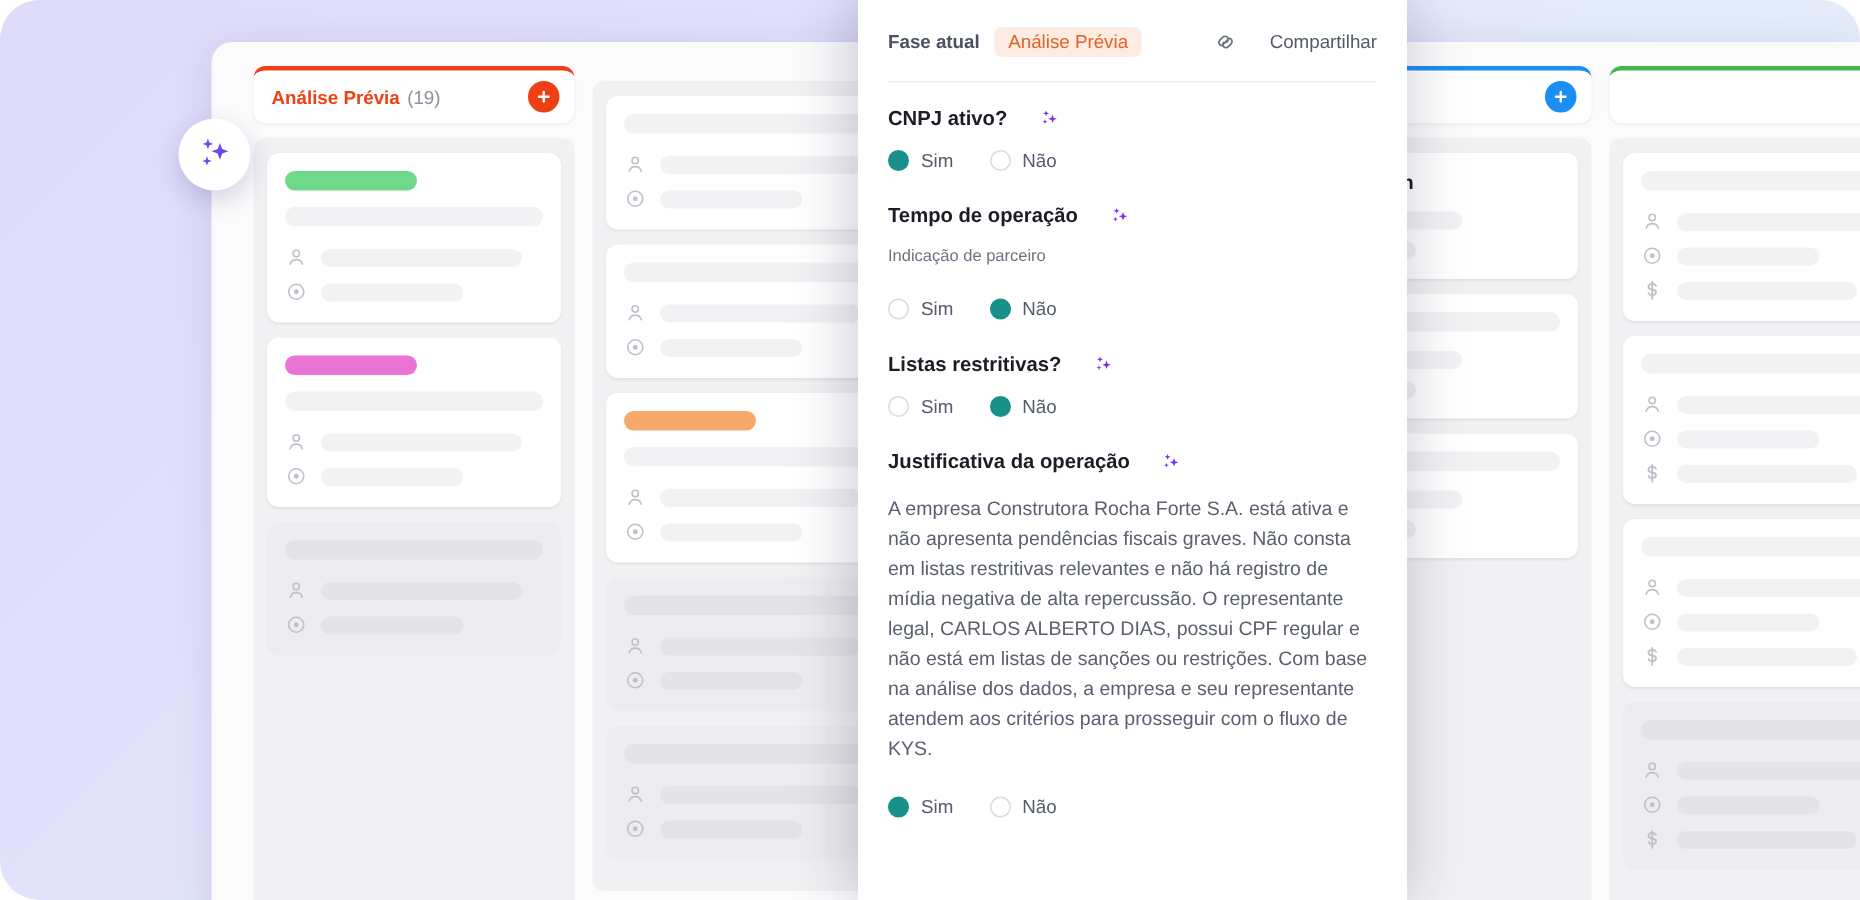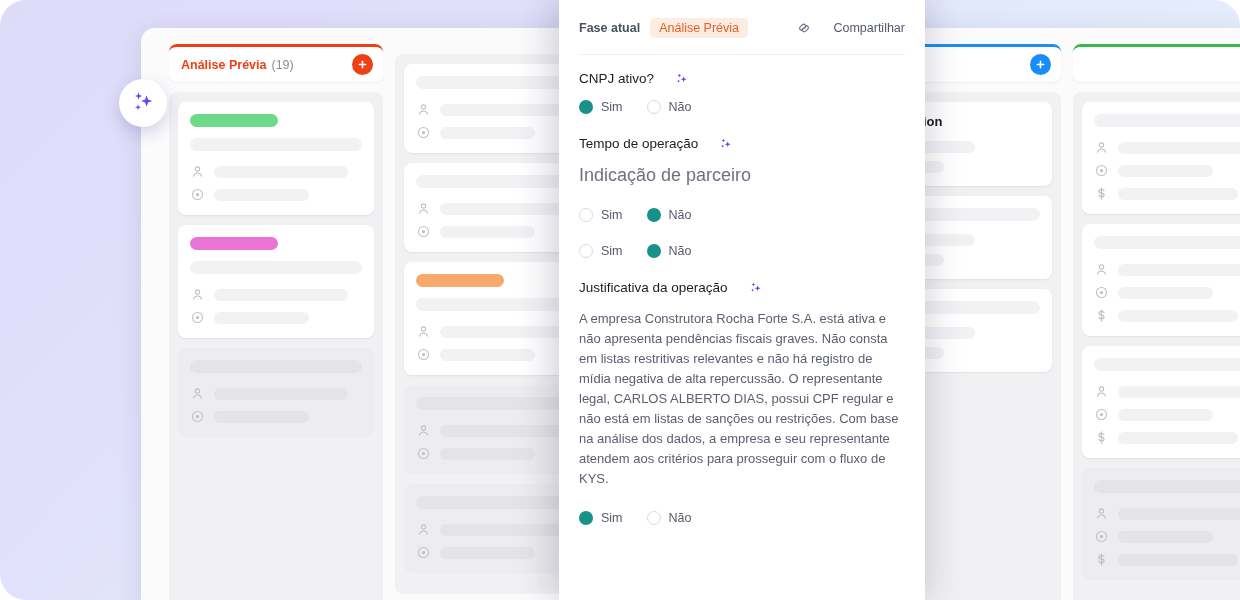--- a/index.html
+++ b/index.html
@@ -126,21 +126,21 @@
     border-radius: 50%;
     background: #ffffff;
     box-shadow: 0 6px 16px rgba(70,60,140,.22);
     display: flex; align-items: center; justify-content: center;
     z-index: 40;
   }
 
   
   .panel {
     position: absolute;
-    left: 559px; top: 0;
+    left: 572px; top: 0;
     width: 366px; height: 600px;
     background: #ffffff;
     box-shadow: -10px 0 34px rgba(40,40,80,.16), 10px 0 34px rgba(40,40,80,.10);
     z-index: 30;
     overflow: hidden;
   }
   .panel-head {
     display: flex; align-items: center;
     padding: 13px 20px 0 20px;
     height: 42px;
@@ -159,29 +159,29 @@
     margin-left: auto;
     display: flex; align-items: center; gap: 22px;
     color: #545a6b; font-size: 12.5px;
   }
   .share svg { display:block; color:#6c7280; }
   .divider { height: 1px; background: #ecedf0; margin: 12px 20px 0; }
 
   .panel-body { padding: 16px 20px 0 20px; }
   .q {
     font-size: 13.5px;
-    font-weight: 400;
+    font-weight: 700;
     color: #1b1d26;
     display: flex; align-items: center; gap: 20px;
     margin-bottom: 14px;
   }
   .q .sparkle { flex: 0 0 auto; display: block; }
   .q-block { margin-bottom: 22px; }
   .q-block:last-child { margin-bottom: 0; }
-  .answer { font-size: 18px; color: #6d7280; }
+  .answer { font-size: 11px; color: #6d7280; }
 
   .radios { display: flex; align-items: center; gap: 0; }
   .radio {
     display: flex; align-items: center; gap: 8px;
     margin-right: 24px;
     font-size: 12.5px; color: #565b6b;
   }
   .dot { width: 14px; height: 14px; border-radius: 50%; flex: 0 0 14px; }
   .dot.on  { background: #17918a; }
   .dot.off { background: #fff; border: 1.5px solid #d9dbe1; }
@@ -678,20 +678,28 @@
               <span class="dot off"></span>
               <span>Sim</span>
             </label>
             <label class="radio">
               <span class="dot on" style="background: rgb(23, 145, 138);"></span>
               <span>Não</span>
             </label>
           </div>
         </div>
         <div class="q-block">
+          <div class="q">
+            <span>Listas restritivas?</span>
+            <svg width="15" height="15" viewBox="0 0 24 24" class="sparkle">
+              <path fill="#7b2ff2" d="M15.5 8.6l1.25 3.3 3.3 1.25-3.3 1.25-1.25 3.3-1.25-3.3-3.3-1.25 3.3-1.25z"></path>
+              <path fill="#7b2ff2" d="M8.6 4.2l.85 2.25 2.25.85-2.25.85-.85 2.25-.85-2.25-2.25-.85 2.25-.85z"></path>
+              <path fill="#7b2ff2" d="M7.4 13.6l.7 1.85 1.85.7-1.85.7-.7 1.85-.7-1.85-1.85-.7 1.85-.7z"></path>
+            </svg>
+          </div>
           <div class="radios">
             <label class="radio">
               <span class="dot off"></span>
               <span>Sim</span>
             </label>
             <label class="radio">
               <span class="dot on" style="background: rgb(23, 145, 138);"></span>
               <span>Não</span>
             </label>
           </div>

